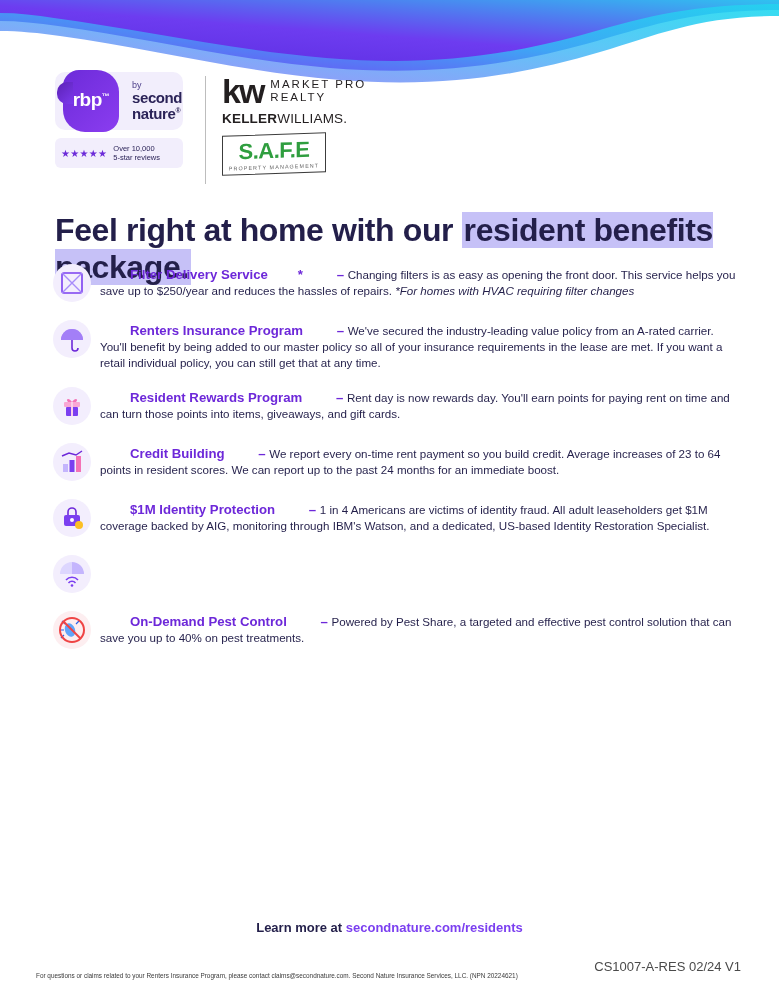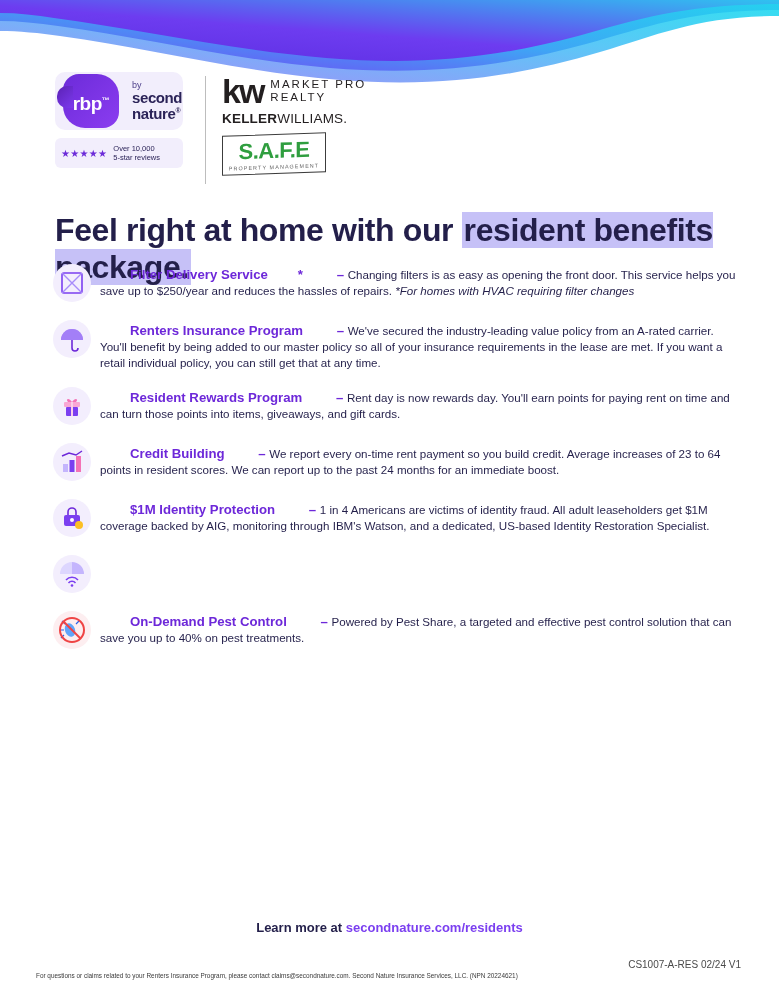--- a/index.html
+++ b/index.html
@@ -40,21 +40,21 @@
     width: 128px;
     height: 58px;
     background: #f2eefc;
     border-radius: 10px;
     display: flex;
     align-items: center;
     padding-left: 8px;
     box-sizing: border-box;
   }
   .rbp-logo {
-    width: 56px; height: 54px;
+    width: 56px; height: 62px;
     position: relative;
   }
   .rbp-hex {
     position: absolute;
     inset: 0;
     background: linear-gradient(135deg, #6c2bd9 0%, #8b3df0 100%);
     border-radius: 16px 22px 16px 22px;
     transform: rotate(0deg);
   }
   .rbp-hex::after{
@@ -241,21 +241,21 @@
     color: #231f4a;
   }
   .learn-more a {
     color: #7b3ff0;
     text-decoration: none;
   }
   .doc-code {
     position: absolute;
     top: 959px;
     right: 38px;
-    font-size: 10px;
+    font-size: 13px;
     color: #4a4a4a;
   }
   .fine-print {
     position: absolute;
     top: 972px;
     left: 36px;
     width: 620px;
     font-size: 6.4px;
     color: #3a3a3a;
     line-height: 1.3;

